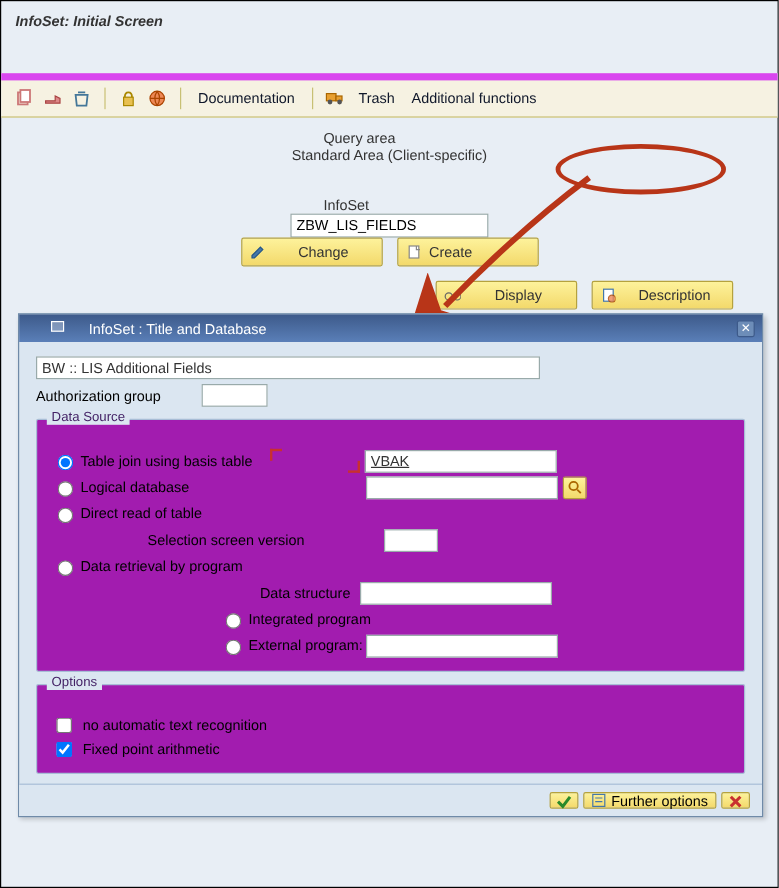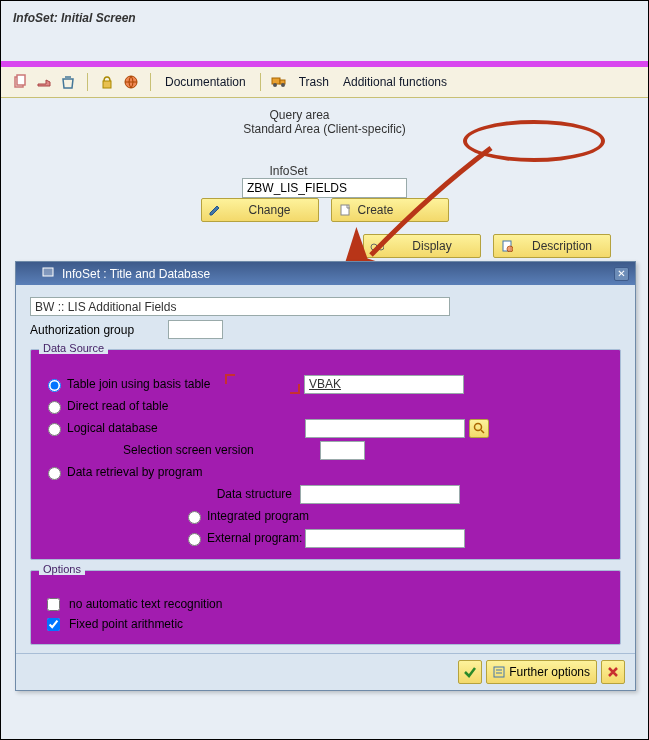--- a/index.html
+++ b/index.html
@@ -17,38 +17,38 @@
   .textbox { background: #fff; border: 1px solid #9aa; height: 20px; padding: 2px 4px; font-size: 12px; }
   .sap-btn { background: linear-gradient(#fdf29b, #f3d96b); border: 1px solid #b5a23e; height: 24px; width: 118px; display: inline-flex; align-items: center; font-size: 12px; color: #333; cursor: pointer; padding: 0 6px; gap: 6px; border-radius: 2px; }
   .sap-btn.wide { width: 245px; justify-content: center; }
   .btn-icon { width: 14px; height: 14px; display: inline-flex; align-items: center; justify-content: center; }
   .btn-row { display: flex; gap: 12px; }
   .create-highlight { position: absolute; border: 4px solid #b83518; border-radius: 50% / 50%; width: 142px; height: 42px; left: 462px; top: 119px; pointer-events: none; }
   .arrow-svg { position: absolute; left: 330px; top: 142px; pointer-events: none; }
 
   .dialog { position: absolute; left: 14px; top: 260px; width: 621px; background: #dbe6f1; border: 1px solid #6f8aa8; box-shadow: 2px 2px 4px rgba(0,0,0,0.2); }
   .dialog-title { background: linear-gradient(#3d5a8a, #5a7fb8); color: #fff; font-size: 12px; padding: 4px 6px; display: flex; align-items: center; justify-content: space-between; }
-  .dialog-title .ttxt { display: flex; align-items: center; gap: 8px; padding-left: 20px; }
+  .dialog-title .ttxt { display: flex; align-items: center; gap: 20px; padding-left: 20px; }
   .dialog-close { width: 15px; height: 14px; background: #6d8db8; border: 1px solid #3d5a8a; color: #fff; font-size: 10px; display: flex; align-items: center; justify-content: center; cursor: pointer; border-radius: 2px; }
   .dialog-body { padding: 12px 14px 8px; font-size: 12px; }
   .form-row { display: flex; align-items: center; margin-bottom: 4px; }
   .form-lbl { width: 138px; }
   .form-input { background: #fff; border: 1px solid #9aa; height: 19px; padding: 1px 4px; font-size: 12px; color: #333; }
   .groupbox { border: 1px solid #a8bdd6; margin-top: 10px; position: relative; padding: 23px 12px 10px; background: #a21caf; border-radius: 2px; }
   .groupbox .legend { position: absolute; top: -8px; left: 8px; background: #dbe6f1; padding: 0 4px; font-size: 11px; color: #426; }
   .radio-row { display: flex; align-items: center; height: 22px; }
   .radio { width: 13px; height: 13px; margin-right: 6px; }
   .radio-label { flex: 0 0 auto; }
   .corner-br { width: 10px; height: 10px; border-right: 2px solid #c83030; border-bottom: 2px solid #c83030; display: inline-block; }
   .corner-tl { width: 10px; height: 10px; border-left: 2px solid #c83030; border-top: 2px solid #c83030; display: inline-block; }
   .indent { margin-left: 80px; }
   .chk-row { display: flex; align-items: center; height: 20px; gap: 6px; }
   .chk { width: 13px; height: 13px; }
   .dialog-footer { background: #dbe6f1; border-top: 1px solid #a8bdd6; padding: 6px 10px; display: flex; justify-content: flex-end; gap: 4px; align-items: center; }
-  .footer-btn { background: linear-gradient(#fdf29b, #f3d96b); border: 1px solid #b5a23e; height: 24px; padding: 0 6px; display: inline-flex; align-items: center; gap: 4px; font-size: 12px; cursor: pointer; border-radius: 2px; }
+  .footer-btn { background: linear-gradient(#fdf29b, #f3d96b); border: 1px solid #b5a23e; height: 14px; padding: 0 6px; display: inline-flex; gap: 4px; font-size: 12px; cursor: pointer; border-radius: 2px; }
   .footer-btn.icon-only { width: 24px; justify-content: center; padding: 0; }
   .search-icon-btn { width: 20px; height: 19px; background: linear-gradient(#fdf29b, #f3d96b); border: 1px solid #b5a23e; display: inline-flex; align-items: center; justify-content: center; cursor: pointer; border-radius: 2px; margin-left: 4px; }
 </style>
 </head>
 <body>
 <div class="outer-border">
 
 <div class="title-bar">InfoSet: Initial Screen</div>
 
 <div class="toolbar">
@@ -191,32 +191,32 @@
       <div class="legend">Data Source</div>
       <div class="radio-row">
         <input type="radio" class="radio" checked="" style="">
         <span class="radio-label" style="width:178px">Table join using basis table</span>
         <span class="corner-tl" style="margin-left:-20px;margin-top:-10px"></span>
         <span class="corner-br" style="margin-left:55px;margin-top:10px"></span>
         <input class="form-input" style="width: 160px; margin-left: 4px; text-decoration: underline;" value="VBAK">
       </div>
       <div class="radio-row">
         <input type="radio" class="radio" style="">
-        <span class="radio-label">Direct read of table</span>
-      </div>
-      <div class="radio-row">
-        <input type="radio" class="radio" style="">
         <span class="radio-label" style="width:238px">Logical database</span>
         <input class="form-input" style="width: 160px;">
         <span class="search-icon-btn">
               <svg width="12" height="12">
                 <circle cx="5" cy="5" r="3.5" fill="none" stroke="#a60" stroke-width="1.5"></circle>
                 <line x1="8" y1="8" x2="11" y2="11" stroke="#a60" stroke-width="1.5"></line>
               </svg>
             </span>
+      </div>
+      <div class="radio-row">
+        <input type="radio" class="radio" style="">
+        <span class="radio-label">Direct read of table</span>
       </div>
       <div class="radio-row indent">
         <span style="width:197px">Selection screen version</span>
         <input class="form-input" style="width: 45px;">
       </div>
       <div class="radio-row">
         <input type="radio" class="radio" style="">
         <span class="radio-label">Data retrieval by program</span>
       </div>
       <div class="radio-row" style="margin-left:140px">

